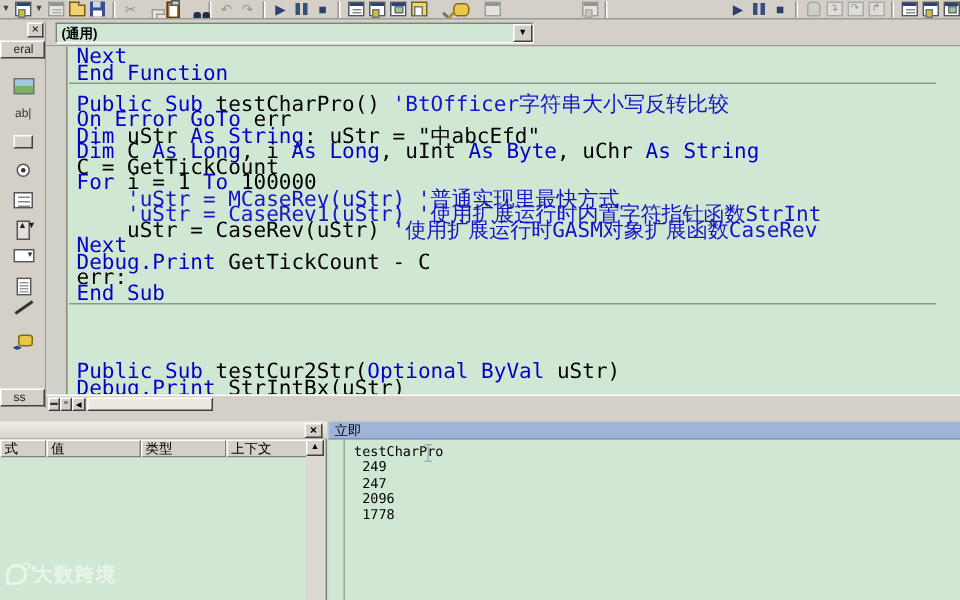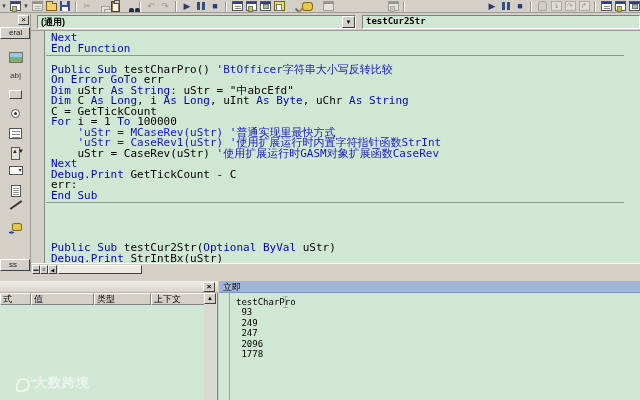--- a/index.html
+++ b/index.html
@@ -95,21 +95,21 @@
   .combo-text { flex:1; font-size:9px; font-weight:bold; color:#000; padding-left:3px;
                 white-space:nowrap; overflow:hidden; }
   .combo-member .combo-text { font-family:"DejaVu Sans Mono", monospace; }
   .combo-arrow { flex:none; width:13px; height:12px; background:#d4d0c8;
                  border:1px solid; border-color:#fff #404040 #404040 #fff;
                  font-size:6px; line-height:11px; text-align:center; color:#000; }
   .code-body { position:absolute; left:0; top:17px; width:609px; height:232px; background:#d0e8d3; overflow:hidden; }
   .code-margin { position:absolute; left:0; top:0; width:14px; height:232px; background:#d2d2ca;
                  border-right:1px solid #8a887e; }
   .code-lines { position:absolute; left:15px; top:0; width:594px; height:232px; padding:2px 16px 0 5px;
-                font-family:"DejaVu Sans Mono", monospace; font-size:11px; line-height:10.5px;
+                font-family:"DejaVu Sans Mono", monospace; font-size:14px; line-height:10.5px;
                 white-space:pre; overflow:hidden; }
   .cl { height:10.5px; }
   .cl .k { color:#0000c8; } .cl .c { color:#1414c8; } .cl .n { color:#000; }
   .proc-sep { height:1px; background:#8a9a8c; margin:1px 0 -2px -5px; }
   .code-hscroll { position:absolute; left:0; top:249px; width:609px; height:11px; background:#d4d0c8;
                   border-top:1px solid #fff; }
   .viewbtn { position:absolute; top:1px; width:8px; height:9px; background:#d4d0c8;
              border:1px solid; border-color:#fff #404040 #404040 #fff; font-size:5px; line-height:7px;
              text-align:center; color:#333; }
   .hs-arrow { position:absolute; left:17px; top:1px; width:9px; height:9px; background:#d4d0c8;
@@ -146,21 +146,21 @@
               line-height:10.4px; white-space:pre; color:#000; }
   .imm-rule { position:absolute; left:10px; top:12px; width:1px; height:107px; background:#9aa89c; }
   .il { position:relative; height:10.4px; }
   .imm-caret { position:absolute; left:-2px; top:0; width:1px; height:9px; background:#111; }
   .ibeam { position:absolute; left:63px; top:15px; width:7px; height:12px; opacity:.8; }
   .ibeam i { position:absolute; left:3px; top:1px; width:1px; height:10px; background:#98a4b0; }
   .ibeam::before,.ibeam::after { content:""; position:absolute; left:1px; width:5px; height:1px; background:#98a4b0; }
   .ibeam::before { top:0; } .ibeam::after { bottom:0; }
 
   
-  .watermark { position:absolute; left:16px; top:374px; height:18px; display:flex; align-items:flex-end;
+  .watermark { position:absolute; left:4px; top:374px; height:18px; display:flex; align-items:center;
                opacity:.55; pointer-events:none; }
   .wm-logo { width:14px; height:14px; border:2px solid #fff; border-radius:50% 50% 50% 12%;
              position:relative; margin-right:4px; }
   .wm-logo::before { content:""; position:absolute; right:-4px; top:-3px; width:3px; height:3px;
                      border:1px solid #fff; border-radius:50%; box-shadow:5px 1px 0 -1px #fff; }
   .wm-text { font-size:13px; font-weight:bold; color:#fff; letter-spacing:1px; }
 </style>
 </head>
 <body>
 
@@ -296,23 +296,20 @@
     </div>
   <div class="tbx-tab" style="top:245px;">ss</div>
 </div>
 
 <div class="codewin">
   <div class="code-header">
     <div class="combo combo-proc">
       <span class="combo-text">(通用)</span>
       <span class="combo-arrow">▼</span>
     </div>
-    <div class="combo combo-member">
-      <span class="combo-text">testCur2Str</span>
-    </div>
   </div>
   <div class="code-body">
     <div class="code-margin"></div>
     <div class="code-lines"><div class="cl"><span class="k">Next</span></div><div class="cl"><span class="k">End Function</span></div><div class="proc-sep"></div><div class="cl">&nbsp;</div><div class="cl"><span class="k">Public Sub </span><span class="n">testCharPro() </span><span class="c">'BtOfficer字符串大小写反转比较</span></div><div class="cl"><span class="k">On Error GoTo </span><span class="n">err</span></div><div class="cl"><span class="k">Dim </span><span class="n">uStr </span><span class="k">As String</span><span class="n">: uStr = "中abcEfd"</span></div><div class="cl"><span class="k">Dim </span><span class="n">C </span><span class="k">As Long</span><span class="n">, i </span><span class="k">As Long</span><span class="n">, uInt </span><span class="k">As Byte</span><span class="n">, uChr </span><span class="k">As String</span></div><div class="cl"><span class="n">C = GetTickCount</span></div><div class="cl"><span class="k">For </span><span class="n">i = 1 </span><span class="k">To </span><span class="n">100000</span></div><div class="cl"><span class="c">    'uStr = MCaseRev(uStr) '普通实现里最快方式</span></div><div class="cl"><span class="c">    'uStr = CaseRev1(uStr) '使用扩展运行时内置字符指针函数StrInt</span></div><div class="cl"><span class="n">    uStr = CaseRev(uStr) </span><span class="c">'使用扩展运行时GASM对象扩展函数CaseRev</span></div><div class="cl"><span class="k">Next</span></div><div class="cl"><span class="k">Debug.Print </span><span class="n">GetTickCount - C</span></div><div class="cl"><span class="n">err:</span></div><div class="cl"><span class="k">End Sub</span></div><div class="proc-sep"></div><div class="cl">&nbsp;</div><div class="cl">&nbsp;</div><div class="cl">&nbsp;</div><div class="cl">&nbsp;</div><div class="cl"><span class="k">Public Sub </span><span class="n">testCur2Str(</span><span class="k">Optional ByVal </span><span class="n">uStr)</span></div><div class="cl"><span class="k">Debug.Print </span><span class="n">StrIntBx(uStr)</span></div></div>
   </div>
   <div class="code-hscroll">
     <span class="viewbtn" style="left:1px;">▬</span>
     <span class="viewbtn" style="left:9px;">≡</span>
     <span class="hs-arrow">◀</span>
     <span class="hs-thumb"></span>
@@ -333,21 +330,21 @@
     </div>
   <div class="watch-vsb">
     <span class="vsb-up">▲</span>
   </div>
   <div class="watch-body"></div>
 </div>
 
 <div class="immediate">
   <div class="imm-title">立即</div>
   <div class="imm-rule"></div>
-  <div class="imm-body"><div class="il">testCharPro</div><div class="il"> 93</div><div class="il"> 249</div><div class="il"> 247</div><div class="il"> 2096</div><div class="il"> 1778</div></div>
+  <div class="imm-body"><div class="il">testCharPro</div><div class="il"> 249</div><div class="il"> 247</div><div class="il"> 2096</div><div class="il"> 1778</div></div>
   <span class="ibeam">
       <i class="v"></i>
     </span>
 </div>
 
 <div class="watermark">
   <span class="wm-logo"></span>
   <span class="wm-text">大数跨境</span>
 </div>
 

